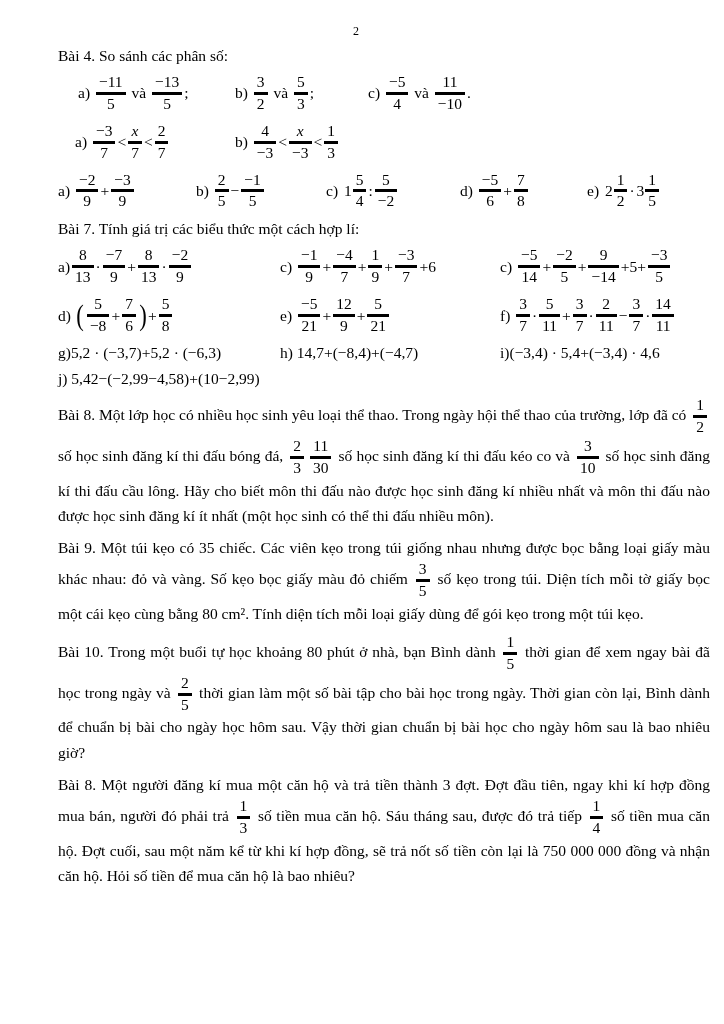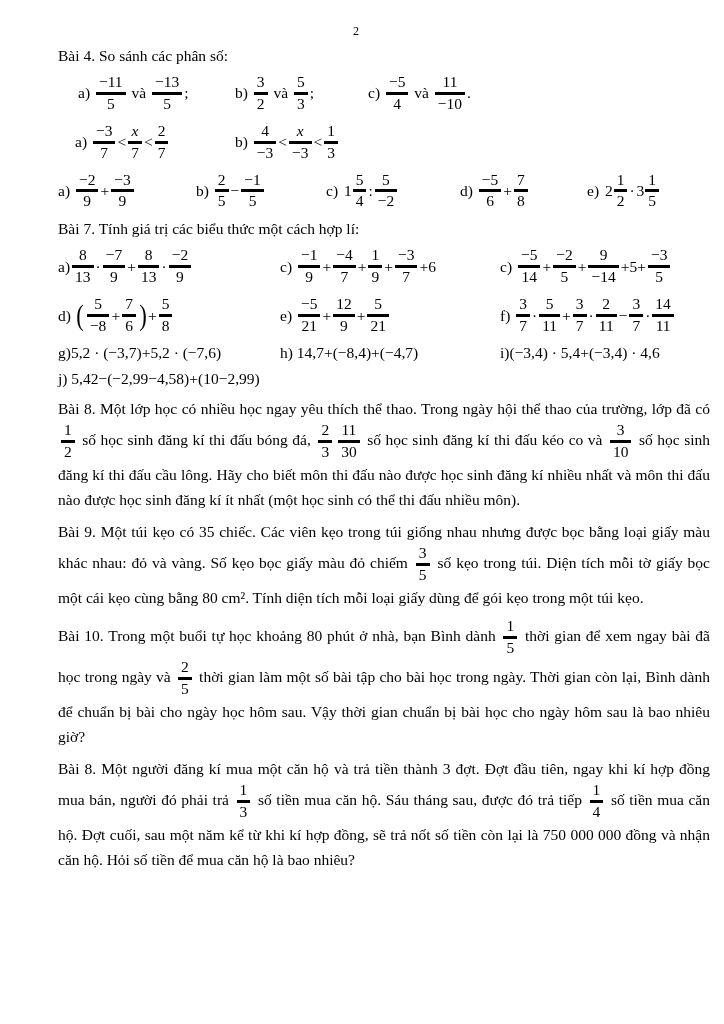--- a/index.html
+++ b/index.html
@@ -412,36 +412,36 @@
         <span class="fwrap">
           <span class="frac">
             <span class="num">14</span>
             <span class="den">11</span>
           </span>
         </span>
       </span>
   </div>
   <div class="row">
     <span class="itm w222">
-        <span class="txt">g)5,2 · (−3,7)+5,2 · (−7,6)</span>
+        <span class="txt">g)5,2 · (−3,7)+5,2 · (−6,3)</span>
       </span>
     <span class="itm w220">
         <span class="txt">h) 14,7+(−8,4)+(−4,7)</span>
       </span>
     <span class="itm">
         <span class="txt">i)(−3,4) · 5,4+(−3,4) · 4,6</span>
       </span>
   </div>
   <div class="row">
     <span class="itm w398">
         <span class="txt">j) 5,42−(−2,99−4,58)+(10−2,99)</span>
       </span>
   </div>
 
-  <p class="para"><b class="plabel">Bài 8.</b><span><span class="txt"> Một lớp học có nhiều học ngay yêu thích thể thao. Trong ngày hội thể thao của trường, lớp đã có </span><span class="fwrap">
+  <p class="para"><b class="plabel">Bài 8.</b><span><span class="txt"> Một lớp học có nhiều học sinh yêu loại thể thao. Trong ngày hội thể thao của trường, lớp đã có </span><span class="fwrap">
           <span class="frac">
             <span class="num">1</span>
             <span class="den">2</span>
           </span>
         </span><span class="txt"> số học sinh đăng kí thi đấu bóng đá, </span><span class="fwrap">
           <span class="frac">
             <span class="num">2</span>
             <span class="den">3</span>
           </span>
         </span><span class="fwrap">

